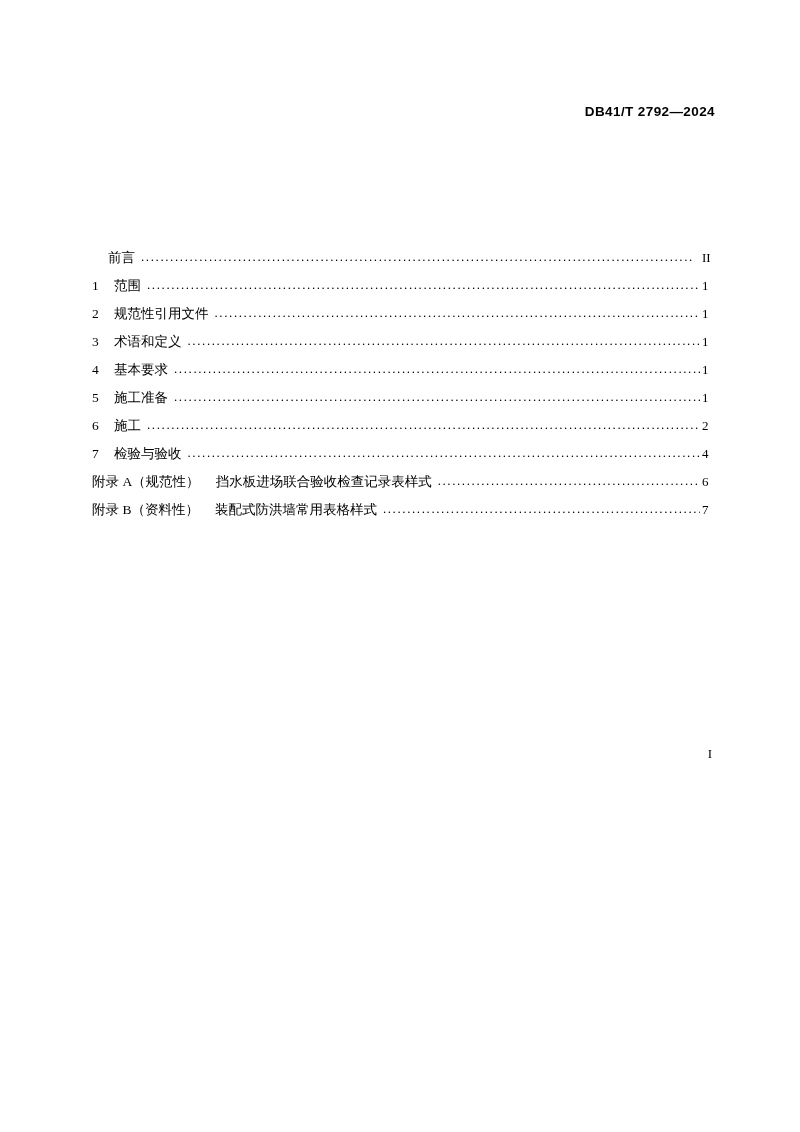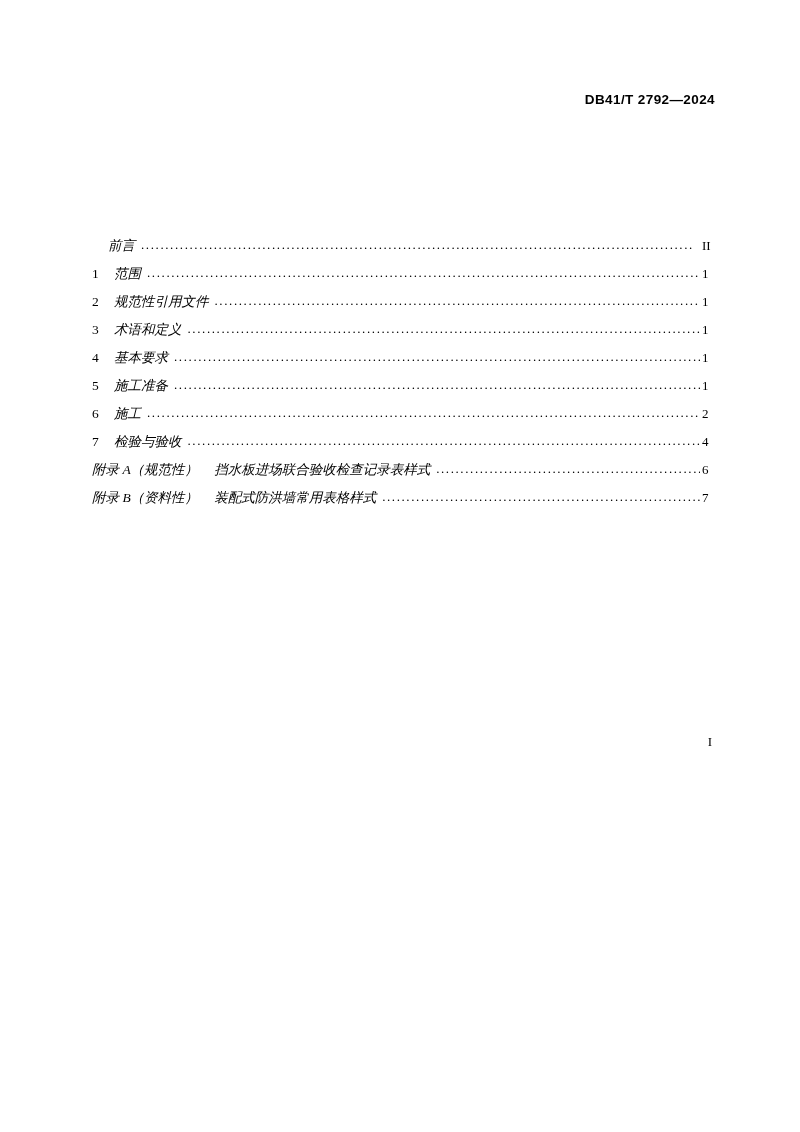--- a/index.html
+++ b/index.html
@@ -11,21 +11,21 @@
     width: 800px;
     height: 1132px;
     position: relative;
     font-family: "Liberation Serif", "DejaVu Serif", serif;
     color: #000000;
     overflow: hidden;
   }
 
   .page {
     position: absolute;
-    top: 0;
+    top: 12px;
     left: 0;
     width: 800px;
     height: 828px;
     box-sizing: border-box;
   }
 
   
   .std-header {
     position: absolute;
     top: 92px;
@@ -70,21 +70,20 @@
 
   .toc-num {
     display: inline-block;
     min-width: 16px;
     flex: 0 0 auto;
   }
 
   .toc-label {
     flex: 0 0 auto;
     padding-right: 4px;
-    font-style: italic;
   }
 
   .toc-label.indent-gap {
     padding-left: 6px;
   }
 
   .toc-dots {
     flex: 1 1 auto;
     overflow: hidden;
     white-space: nowrap;

